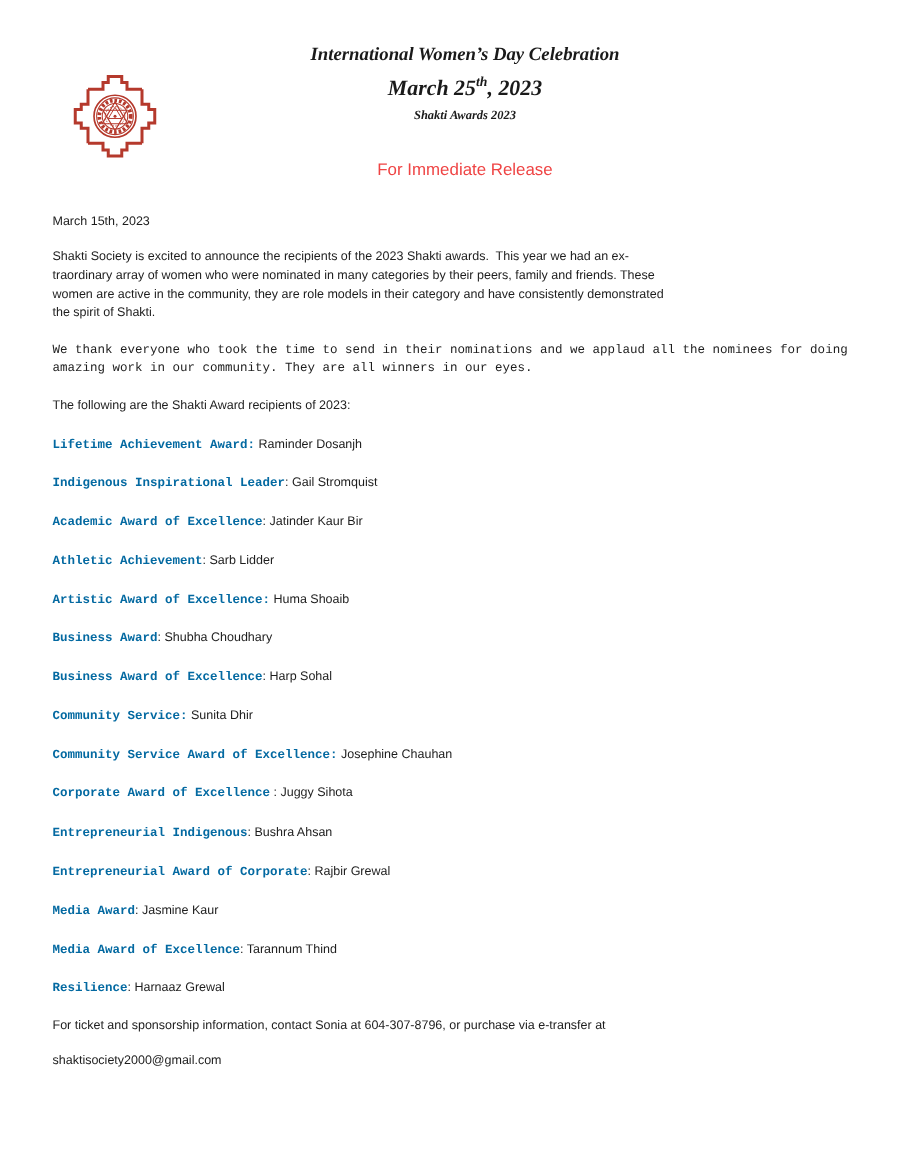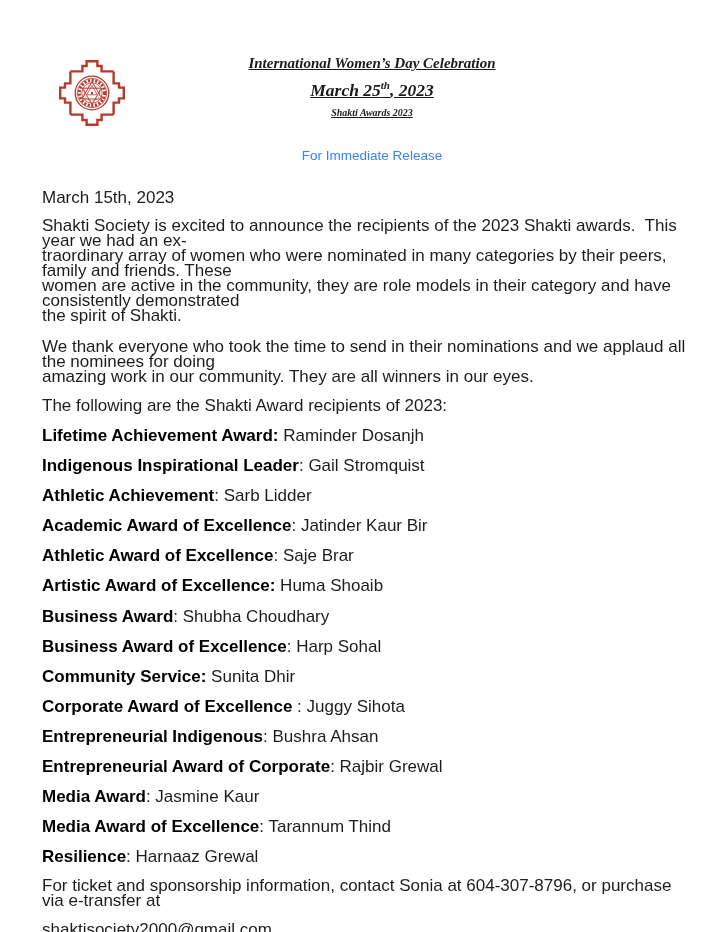--- a/index.html
+++ b/index.html
@@ -21,61 +21,60 @@
   .logo {
     position: absolute;
     left: 56px;
     top: 52px;
     width: 72px;
     height: 82px;
   }
   .logo svg { width: 100%; height: 100%; display: block; }
 
   .header-block {
-    padding-top: 54px;
+    padding-top: 35px;
     padding-left: 24px; 
     text-align: center;
     font-family: "Liberation Serif", serif;
     font-weight: bold;
     font-style: italic;
     color: #1a1a1a;
-    text-decoration: underline;
   }
   .hdr-line1 { font-size: 15px; line-height: 18px; }
   .hdr-line2 { font-size: 17.5px; line-height: 22px; margin-top: 2px; }
   .hdr-line2 sup { font-size: 11px; }
   .hdr-line3 { font-size: 10px; line-height: 18px; margin-top: 3px; }
 
   .release-line {
     margin-top: 26px;
     padding-left: 24px;
     text-align: center;
     font-size: 13.5px;
     line-height: 16px;
-    color: #3b82f6;
+    color: #ef4444;
   }
 
   .content {
     padding-left: 42px;
     padding-right: 34px;
-    font-size: 17px;
+    font-size: 10px;
     line-height: 15.1px;
   }
   .date-line { margin-top: 26px; }
   .para { margin: 0; white-space: pre-wrap; }
   .para-intro { margin-top: 13px; }
-  .para-thanks { margin-top: 15px; }
+  .para-thanks { margin-top: 15px; font-family: Liberation Mono, monospace; }
   .list-intro { margin-top: 14px; }
 
   .award-list { margin-top: 0; }
   .award {
     margin: 15px 0 0 0;
     line-height: 15.1px;
   }
-  .award b { font-weight: bold; color: #000000; }
+  .award b { font-weight: bold; color: #0369a1; font-family: Liberation Mono, monospace; }
 
   .footer-contact { margin-top: 14px; }
   .footer-email { margin-top: 13px; }
 </style>
 </head>
 <body>
 
 <div class="page">
 
   <div class="logo">
@@ -121,34 +120,34 @@
     <p class="para para-thanks">We thank everyone who took the time to send in their nominations and we applaud all the nominees for doing
 amazing work in our community. They are all winners in our eyes.</p>
 
     <p class="para list-intro">The following are the Shakti Award recipients of 2023:</p>
 
     <div class="award-list">
   <p class="award"><b>Lifetime Achievement Award:</b><span> Raminder Dosanjh</span></p>
 
   <p class="award"><b>Indigenous Inspirational Leader</b><span>: Gail Stromquist</span></p>
 
+  <p class="award"><b>Academic Award of Excellence</b><span>: Jatinder Kaur Bir</span></p>
+
   <p class="award"><b>Athletic Achievement</b><span>: Sarb Lidder</span></p>
 
-  <p class="award"><b>Academic Award of Excellence</b><span>: Jatinder Kaur Bir</span></p>
-
-  <p class="award"><b>Athletic Award of Excellence</b><span>: Saje Brar</span></p>
 
   <p class="award"><b>Artistic Award of Excellence:</b><span> Huma Shoaib</span></p>
 
   <p class="award"><b>Business Award</b><span>: Shubha Choudhary</span></p>
 
   <p class="award"><b>Business Award of Excellence</b><span>: Harp Sohal</span></p>
 
   <p class="award"><b>Community Service:</b><span> Sunita Dhir</span></p>
 
+  <p class="award"><b>Community Service Award of Excellence:</b><span> Josephine Chauhan</span></p>
 
   <p class="award"><b>Corporate Award of Excellence</b><span> : Juggy Sihota</span></p>
 
   <p class="award"><b>Entrepreneurial Indigenous</b><span>: Bushra Ahsan</span></p>
 
   <p class="award"><b>Entrepreneurial Award of Corporate</b><span>: Rajbir Grewal</span></p>
 
   <p class="award"><b>Media Award</b><span>: Jasmine Kaur</span></p>
 
   <p class="award"><b>Media Award of Excellence</b><span>: Tarannum Thind</span></p>

